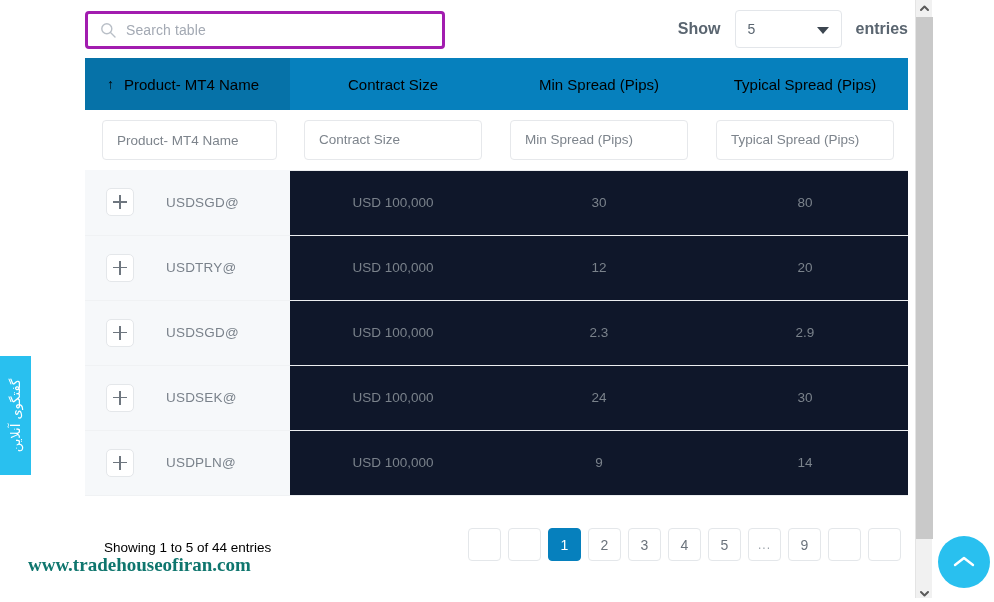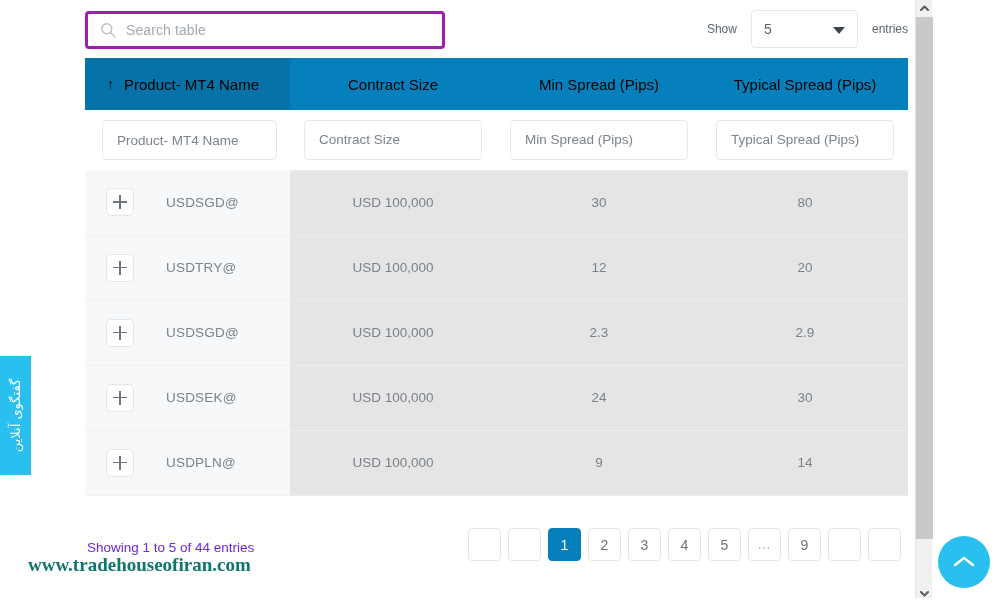--- a/index.html
+++ b/index.html
@@ -41,22 +41,23 @@
     letter-spacing: .1px;
   }
   .show-entries {
     position: absolute;
     right: 0px; top: 8px;
     display: flex;
     align-items: center;
     height: 42px;
   }
   .show-label, .entries-label {
-    font-size: 12px;
+    font-size: 16px;
     color: #5a6570;
+    font-weight: bold;
   }
   .entries-select {
     position: relative;
     width: 107px; height: 38px;
     margin: 0 14px;
     border: 1px solid #e3e6ea;
     border-radius: 4px;
     background: #fff;
     display: flex;
     align-items: center;
@@ -133,21 +134,21 @@
   }
   tr.filter-row td.c0 { padding-left: 17px; padding-right: 13px; }
 
   tbody.data tr td {
     height: 65px;
     font-size: 13.5px;
     color: #7a828b;
     text-align: center;
     vertical-align: middle;
     border-bottom: 1px solid #eceef0;
-    background: #e5e5e5;
+    background: #0f172a;
     padding: 0;
   }
   tbody.data tr:first-child td { border-top: 1px solid #eceef0; }
   tbody.data tr td.namecell {
     background: #f6f8fa;
     text-align: left;
     padding-left: 0;
     border-bottom: 1px solid #f0f2f4;
   }
   tbody.data tr:first-child td.namecell { border-top: none; }
@@ -188,23 +189,23 @@
   }
 
   
   .footer {
     position: absolute;
     left: 85px; top: 518px;
     width: 823px; height: 70px;
   }
   .showing-text {
     position: absolute;
-    left: 2px; top: 22px;
+    left: 19px; top: 22px;
     font-size: 13.5px;
-    color: #6d28d9;
+    color: #000000;
     white-space: nowrap;
   }
   .pagination {
     position: absolute;
     right: 7px; top: 10px;
     display: flex;
     gap: 7px;
   }
   .page-btn {
     width: 33px; height: 33px;

